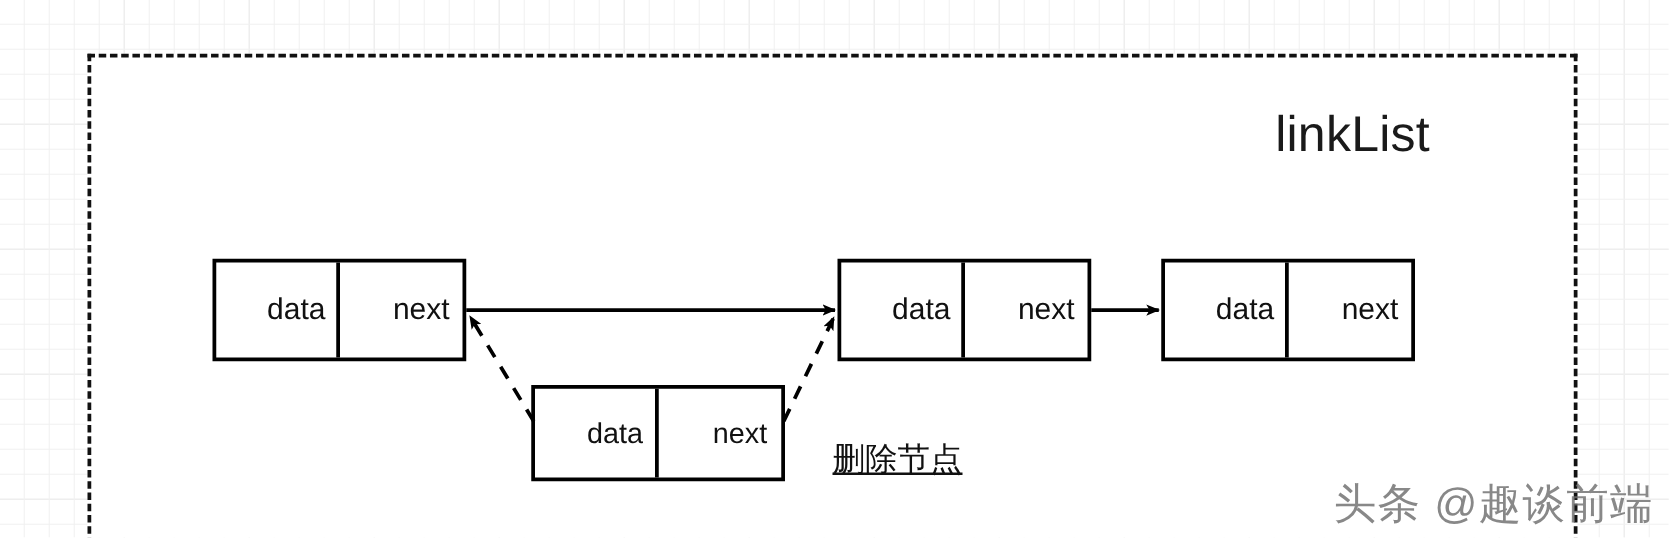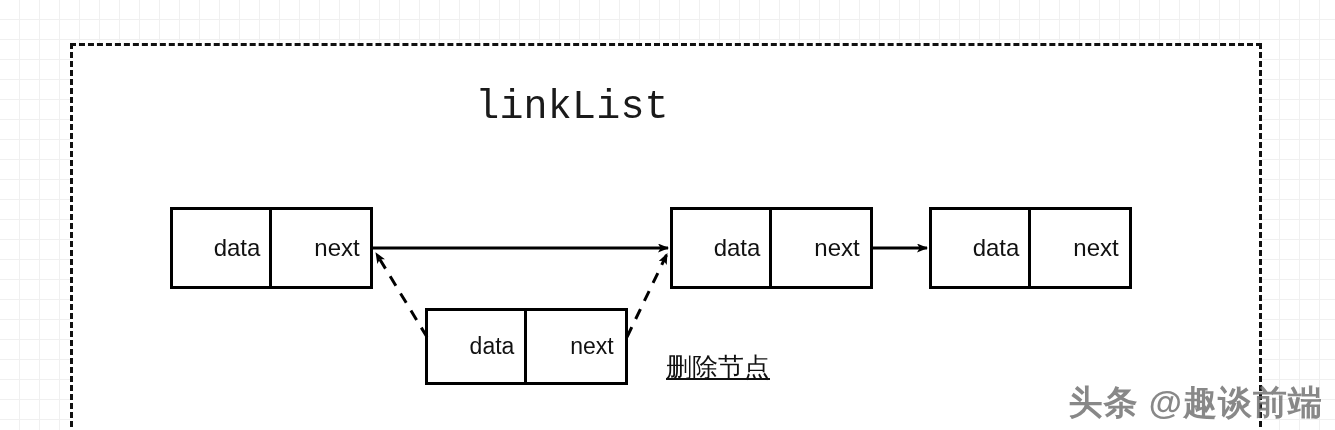--- a/index.html
+++ b/index.html
@@ -30,26 +30,25 @@
     height: 420px;
     border: 3px dashed #111111;
     background: #ffffff;
     box-sizing: border-box;
   }
   .diagram-title {
     position: absolute;
     left: 0;
     top: 84px;
     width: 1144px;
-    text-align: center;
+    text-align: right;
     font-size: 40px;
     color: #1a1a1a;
     letter-spacing: 0.2px;
     line-height: 48px;
-    font-family: Liberation Mono, monospace;
   }
   .node {
     position: absolute;
     display: flex;
     border: 3px solid #000000;
     background: #ffffff;
     box-sizing: border-box;
   }
   .node .cell {
     display: flex;
@@ -88,21 +87,21 @@
     font-size: 26px;
     color: #111111;
     white-space: nowrap;
     text-decoration: underline;
   }
   .watermark {
     position: absolute;
     right: 12px;
     bottom: 4px;
     font-size: 34px;
-    font-weight: bold;
+    font-weight: normal;
     color: #6f6f6f;
     opacity: 0.82;
     white-space: nowrap;
     letter-spacing: 1px;
   }
 </style>
 </head>
 <body>
 
 <div id="canvas">

